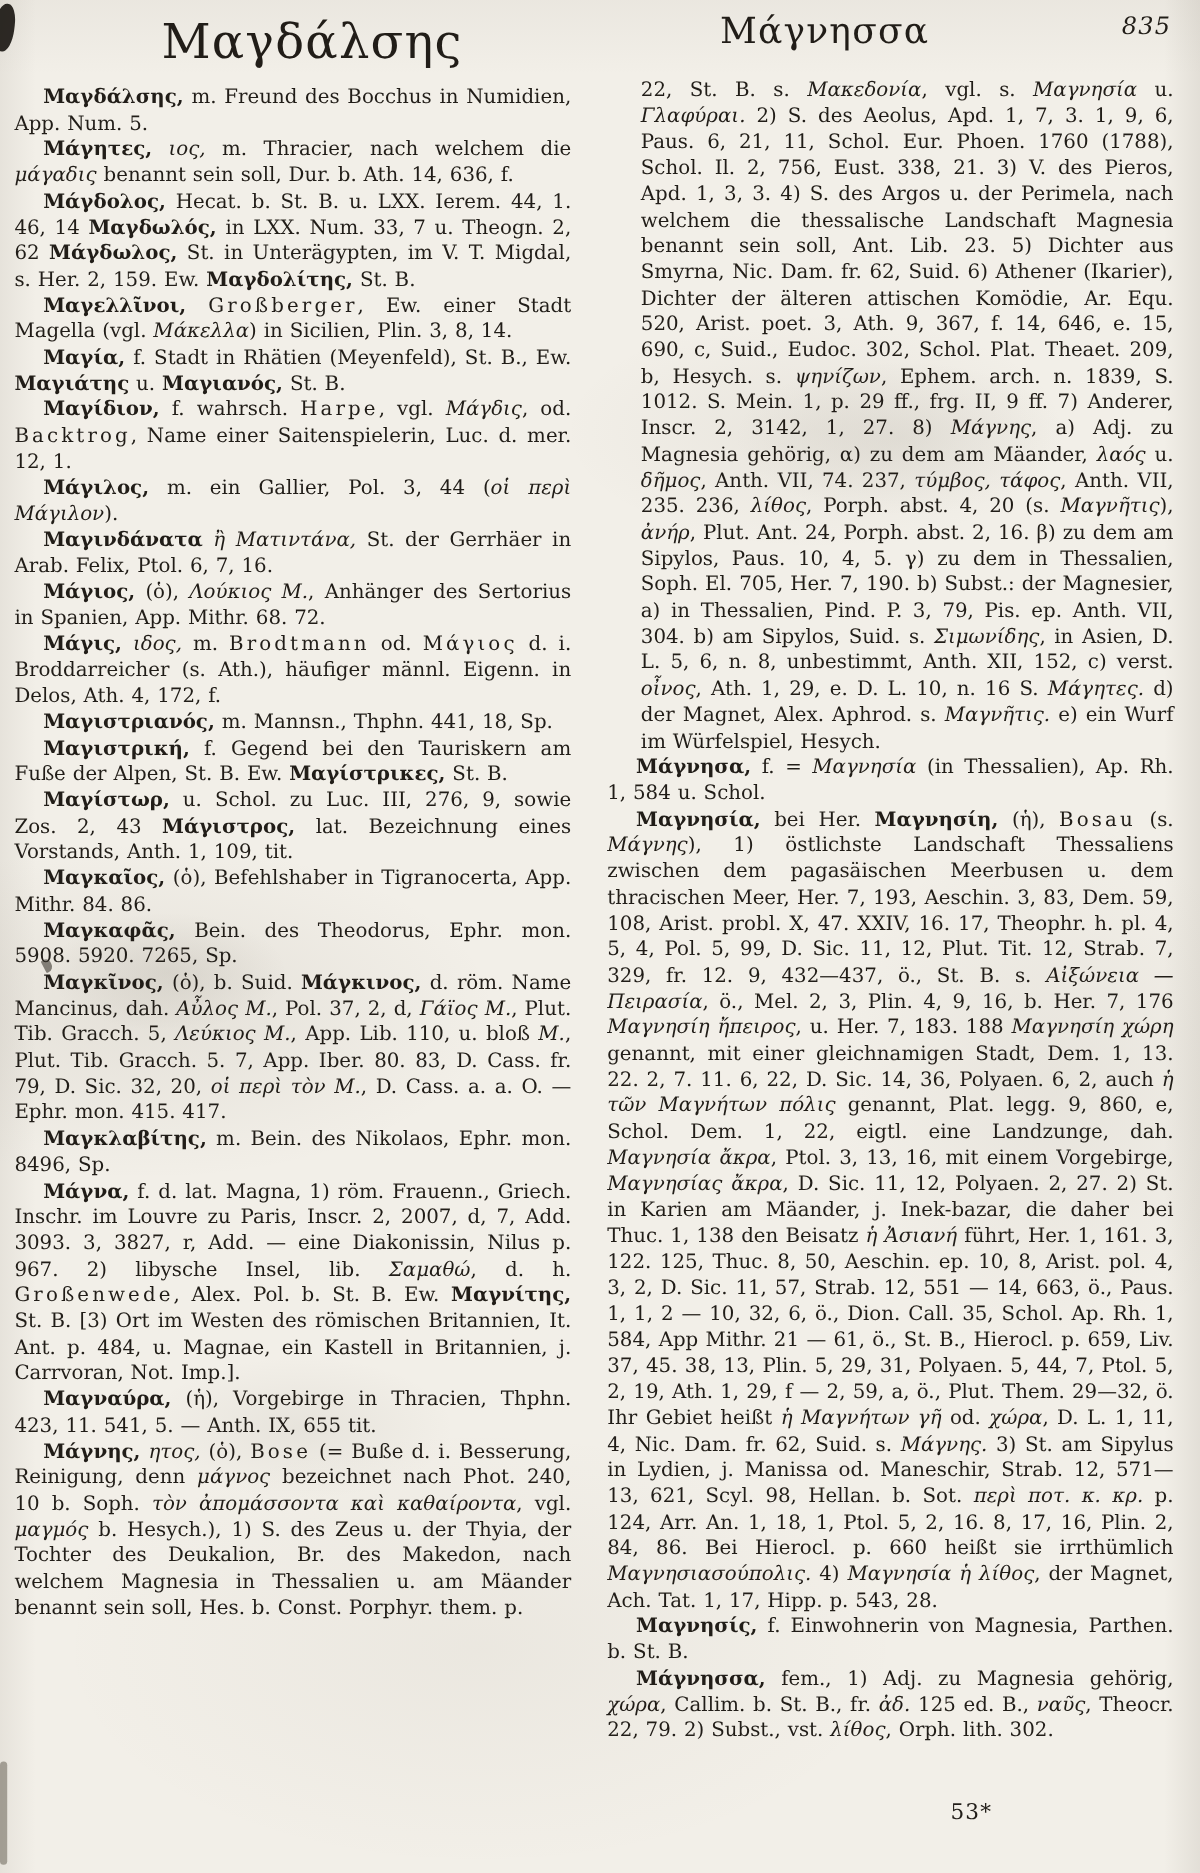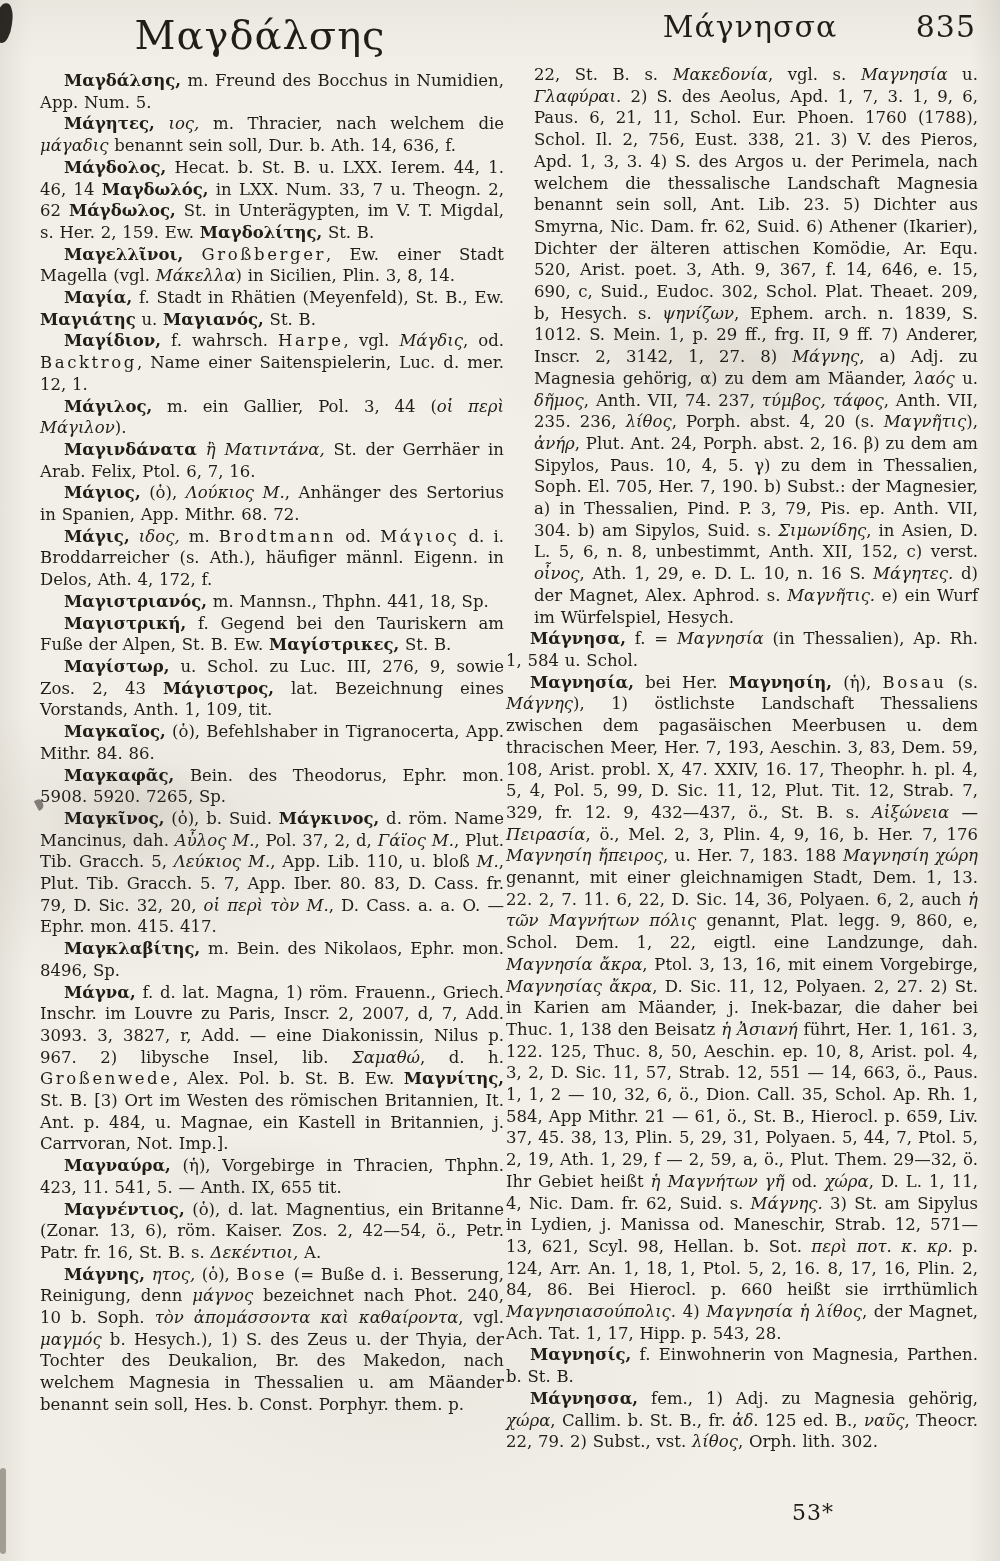--- a/index.html
+++ b/index.html
@@ -21,42 +21,42 @@
       radial-gradient(ellipse 500px 260px at 40% 88%, rgba(120,110,92,0.06), rgba(120,110,92,0) 70%),
       linear-gradient(to right, rgba(90,80,65,0.08), rgba(90,80,65,0) 3%, rgba(90,80,65,0) 97%, rgba(90,80,65,0.10)),
       linear-gradient(to bottom, rgba(90,80,65,0.05), rgba(90,80,65,0) 4%);
   }
   .header-left-title {
     position:absolute; left:28px; top:12px; width:464px;
     text-align:center; font-size:40px; letter-spacing:1px;
   }
   .header-right-title {
     position:absolute; left:600px; top:9px; width:300px;
-    text-align:center; font-size:30px; letter-spacing:1px;
+    font-size:30px; letter-spacing:1px;
   }
   .page-number {
-    position:absolute; top:9px; right:24px; font-size:30px; letter-spacing:1px;
+    position:absolute; top:9px; right:24px; font-size:20px; letter-spacing:1px;font-style:italic;
   }
   .col {
     position:absolute;
     text-align:justify;
     font-size:16.5px;
     line-height:21.7px;
     word-spacing:0.5px;
   }
-  .col-left  { left:40px;  top:70px; width:464px; }
+  .col-left  { left:12px;  top:70px; width:464px; }
   .col-right { left:506px; top:64px; width:472px; }
   .entry { margin:0; text-indent:24px; }
   .entry.noindent { text-indent:0;margin-left:28px; }
   .seg-b { font-weight:bold; }
   .seg-i { font-style:italic; }
   .seg-s { letter-spacing:2.6px; }
   .signature {
     position:absolute; left:792px; top:1500px;
-    font-size:22px; letter-spacing:1px;
+    font-size:18px; letter-spacing:1px;
   }
   
   .blob-topleft {
     position:absolute; left:-5px; top:3px; width:17px; height:40px;
     background:#17140f; border-radius:55% 45% 50% 50%;
     transform:rotate(7deg); opacity:.9;
   }
   .edge-strip {
     position:absolute; left:0; top:1468px; width:6px; height:86px;
     background:#6a6458; opacity:.55; border-radius:3px;
@@ -102,21 +102,20 @@
     <p class="entry"><span class="seg-b">Μάγις,</span><span class="seg-i"> ιδος,</span><span> m. </span><span class="seg-s">Brodtmann</span><span> od. </span><span class="seg-s">Μάγιος</span><span> d. i. Broddarreicher (s. Ath.), häufiger männl. Eigenn. in Delos, Ath. 4, 172, f.</span></p>
     <p class="entry"><span class="seg-b">Μαγιστριανός,</span><span> m. Mannsn., Thphn. 441, 18, Sp.</span></p>
     <p class="entry"><span class="seg-b">Μαγιστρική,</span><span> f. Gegend bei den Tauriskern am Fuße der Alpen, St. B. Ew. </span><span class="seg-b">Μαγίστρικες,</span><span> St. B.</span></p>
     <p class="entry"><span class="seg-b">Μαγίστωρ,</span><span> u. Schol. zu Luc. III, 276, 9, sowie Zos. 2, 43 </span><span class="seg-b">Μάγιστρος,</span><span> lat. Bezeichnung eines Vorstands, Anth. 1, 109, tit.</span></p>
     <p class="entry"><span class="seg-b">Μαγκαῖος,</span><span> (ὁ), Befehlshaber in Tigranocerta, App. Mithr. 84. 86.</span></p>
     <p class="entry"><span class="seg-b">Μαγκαφᾶς,</span><span> Bein. des Theodorus, Ephr. mon. 5908. 5920. 7265, Sp.</span></p>
     <p class="entry"><span class="seg-b">Μαγκῖνος,</span><span> (ὁ), b. Suid. </span><span class="seg-b">Μάγκινος,</span><span> d. röm. Name Mancinus, dah. </span><span class="seg-i">Αὖλος Μ.</span><span>, Pol. 37, 2, d, </span><span class="seg-i">Γάϊος Μ.</span><span>, Plut. Tib. Gracch. 5, </span><span class="seg-i">Λεύκιος Μ.</span><span>, App. Lib. 110, u. bloß </span><span class="seg-i">Μ.</span><span>, Plut. Tib. Gracch. 5. 7, App. Iber. 80. 83, D. Cass. fr. 79, D. Sic. 32, 20, </span><span class="seg-i">οἱ περὶ τὸν Μ.</span><span>, D. Cass. a. a. O. — Ephr. mon. 415. 417.</span></p>
     <p class="entry"><span class="seg-b">Μαγκλαβίτης,</span><span> m. Bein. des Nikolaos, Ephr. mon. 8496, Sp.</span></p>
     <p class="entry"><span class="seg-b">Μάγνα,</span><span> f. d. lat. Magna, 1) röm. Frauenn., Griech. Inschr. im Louvre zu Paris, Inscr. 2, 2007, d, 7, Add. 3093. 3, 3827, r, Add. — eine Diakonissin, Nilus p. 967. 2) libysche Insel, lib. </span><span class="seg-i">Σαμαθώ</span><span>, d. h. </span><span class="seg-s">Großenwede</span><span>, Alex. Pol. b. St. B. Ew. </span><span class="seg-b">Μαγνίτης,</span><span> St. B. [3) Ort im Westen des römischen Britannien, It. Ant. p. 484, u. Magnae, ein Kastell in Britannien, j. Carrvoran, Not. Imp.].</span></p>
     <p class="entry"><span class="seg-b">Μαγναύρα,</span><span> (ἡ), Vorgebirge in Thracien, Thphn. 423, 11. 541, 5. — Anth. IX, 655 tit.</span></p>
-    <p class="entry"><span class="seg-b">Μαγνέντιος,</span><span> (ὁ), d. lat. Magnentius, ein Britanne (Zonar. 13, 6), röm. Kaiser. Zos. 2, 42—54, ö., Petr. Patr. fr. 16, St. B. s. </span><span class="seg-i">Δεκέντιοι,</span><span> A.</span></p>
     <p class="entry"><span class="seg-b">Μάγνης,</span><span class="seg-i"> ητος,</span><span> (ὁ), </span><span class="seg-s">Bose</span><span> (= Buße d. i. Besserung, Reinigung, denn </span><span class="seg-i">μάγνος</span><span> bezeichnet nach Phot. 240, 10 b. Soph. </span><span class="seg-i">τὸν ἀπομάσσοντα καὶ καθαίροντα</span><span>, vgl. </span><span class="seg-i">μαγμός</span><span> b. Hesych.), 1) S. des Zeus u. der Thyia, der Tochter des Deukalion, Br. des Makedon, nach welchem Magnesia in Thessalien u. am Mäander benannt sein soll, Hes. b. Const. Porphyr. them. p.</span></p>
   </div>
 <div class="col col-right">
     <p class="entry noindent"><span>22, St. B. s. </span><span class="seg-i">Μακεδονία</span><span>, vgl. s. </span><span class="seg-i">Μαγνησία</span><span> u. </span><span class="seg-i">Γλαφύραι.</span><span> 2) S. des Aeolus, Apd. 1, 7, 3. 1, 9, 6, Paus. 6, 21, 11, Schol. Eur. Phoen. 1760 (1788), Schol. Il. 2, 756, Eust. 338, 21. 3) V. des Pieros, Apd. 1, 3, 3. 4) S. des Argos u. der Perimela, nach welchem die thessalische Landschaft Magnesia benannt sein soll, Ant. Lib. 23. 5) Dichter aus Smyrna, Nic. Dam. fr. 62, Suid. 6) Athener (Ikarier), Dichter der älteren attischen Komödie, Ar. Equ. 520, Arist. poet. 3, Ath. 9, 367, f. 14, 646, e. 15, 690, c, Suid., Eudoc. 302, Schol. Plat. Theaet. 209, b, Hesych. s. </span><span class="seg-i">ψηνίζων</span><span>, Ephem. arch. n. 1839, S. 1012. S. Mein. 1, p. 29 ff., frg. II, 9 ff. 7) Anderer, Inscr. 2, 3142, 1, 27. 8) </span><span class="seg-i">Μάγνης</span><span>, a) Adj. zu Magnesia gehörig, α) zu dem am Mäander, </span><span class="seg-i">λαός</span><span> u. </span><span class="seg-i">δῆμος</span><span>, Anth. VII, 74. 237, </span><span class="seg-i">τύμβος, τάφος</span><span>, Anth. VII, 235. 236, </span><span class="seg-i">λίθος</span><span>, Porph. abst. 4, 20 (s. </span><span class="seg-i">Μαγνῆτις</span><span>), </span><span class="seg-i">ἀνήρ</span><span>, Plut. Ant. 24, Porph. abst. 2, 16. β) zu dem am Sipylos, Paus. 10, 4, 5. γ) zu dem in Thessalien, Soph. El. 705, Her. 7, 190. b) Subst.: der Magnesier, a) in Thessalien, Pind. P. 3, 79, Pis. ep. Anth. VII, 304. b) am Sipylos, Suid. s. </span><span class="seg-i">Σιμωνίδης</span><span>, in Asien, D. L. 5, 6, n. 8, unbestimmt, Anth. XII, 152, c) verst. </span><span class="seg-i">οἶνος</span><span>, Ath. 1, 29, e. D. L. 10, n. 16 S. </span><span class="seg-i">Μάγητες.</span><span> d) der Magnet, Alex. Aphrod. s. </span><span class="seg-i">Μαγνῆτις.</span><span> e) ein Wurf im Würfelspiel, Hesych.</span></p>
     <p class="entry"><span class="seg-b">Μάγνησα,</span><span> f. = </span><span class="seg-i">Μαγνησία</span><span> (in Thessalien), Ap. Rh. 1, 584 u. Schol.</span></p>
     <p class="entry"><span class="seg-b">Μαγνησία,</span><span> bei Her. </span><span class="seg-b">Μαγνησίη,</span><span> (ἡ), </span><span class="seg-s">Bosau</span><span> (s. </span><span class="seg-i">Μάγνης</span><span>), 1) östlichste Landschaft Thessaliens zwischen dem pagasäischen Meerbusen u. dem thracischen Meer, Her. 7, 193, Aeschin. 3, 83, Dem. 59, 108, Arist. probl. X, 47. XXIV, 16. 17, Theophr. h. pl. 4, 5, 4, Pol. 5, 99, D. Sic. 11, 12, Plut. Tit. 12, Strab. 7, 329, fr. 12. 9, 432—437, ö., St. B. s. </span><span class="seg-i">Αἰξώνεια — Πειρασία</span><span>, ö., Mel. 2, 3, Plin. 4, 9, 16, b. Her. 7, 176 </span><span class="seg-i">Μαγνησίη ἤπειρος</span><span>, u. Her. 7, 183. 188 </span><span class="seg-i">Μαγνησίη χώρη</span><span> genannt, mit einer gleichnamigen Stadt, Dem. 1, 13. 22. 2, 7. 11. 6, 22, D. Sic. 14, 36, Polyaen. 6, 2, auch </span><span class="seg-i">ἡ τῶν Μαγνήτων πόλις</span><span> genannt, Plat. legg. 9, 860, e, Schol. Dem. 1, 22, eigtl. eine Landzunge, dah. </span><span class="seg-i">Μαγνησία ἄκρα</span><span>, Ptol. 3, 13, 16, mit einem Vorgebirge, </span><span class="seg-i">Μαγνησίας ἄκρα</span><span>, D. Sic. 11, 12, Polyaen. 2, 27. 2) St. in Karien am Mäander, j. Inek-bazar, die daher bei Thuc. 1, 138 den Beisatz </span><span class="seg-i">ἡ Ἀσιανή</span><span> führt, Her. 1, 161. 3, 122. 125, Thuc. 8, 50, Aeschin. ep. 10, 8, Arist. pol. 4, 3, 2, D. Sic. 11, 57, Strab. 12, 551 — 14, 663, ö., Paus. 1, 1, 2 — 10, 32, 6, ö., Dion. Call. 35, Schol. Ap. Rh. 1, 584, App Mithr. 21 — 61, ö., St. B., Hierocl. p. 659, Liv. 37, 45. 38, 13, Plin. 5, 29, 31, Polyaen. 5, 44, 7, Ptol. 5, 2, 19, Ath. 1, 29, f — 2, 59, a, ö., Plut. Them. 29—32, ö. Ihr Gebiet heißt </span><span class="seg-i">ἡ Μαγνήτων γῆ</span><span> od. </span><span class="seg-i">χώρα</span><span>, D. L. 1, 11, 4, Nic. Dam. fr. 62, Suid. s. </span><span class="seg-i">Μάγνης.</span><span> 3) St. am Sipylus in Lydien, j. Manissa od. Maneschir, Strab. 12, 571—13, 621, Scyl. 98, Hellan. b. Sot. </span><span class="seg-i">περὶ ποτ. κ. κρ.</span><span> p. 124, Arr. An. 1, 18, 1, Ptol. 5, 2, 16. 8, 17, 16, Plin. 2, 84, 86. Bei Hierocl. p. 660 heißt sie irrthümlich </span><span class="seg-i">Μαγνησιασούπολις.</span><span> 4) </span><span class="seg-i">Μαγνησία ἡ λίθος</span><span>, der Magnet, Ach. Tat. 1, 17, Hipp. p. 543, 28.</span></p>
     <p class="entry"><span class="seg-b">Μαγνησίς,</span><span> f. Einwohnerin von Magnesia, Parthen. b. St. B.</span></p>
     <p class="entry"><span class="seg-b">Μάγνησσα,</span><span> fem., 1) Adj. zu Magnesia gehörig, </span><span class="seg-i">χώρα</span><span>, Callim. b. St. B., fr. </span><span class="seg-i">ἀδ.</span><span> 125 ed. B., </span><span class="seg-i">ναῦς</span><span>, Theocr. 22, 79. 2) Subst., vst. </span><span class="seg-i">λίθος</span><span>, Orph. lith. 302.</span></p>
   </div>
 

